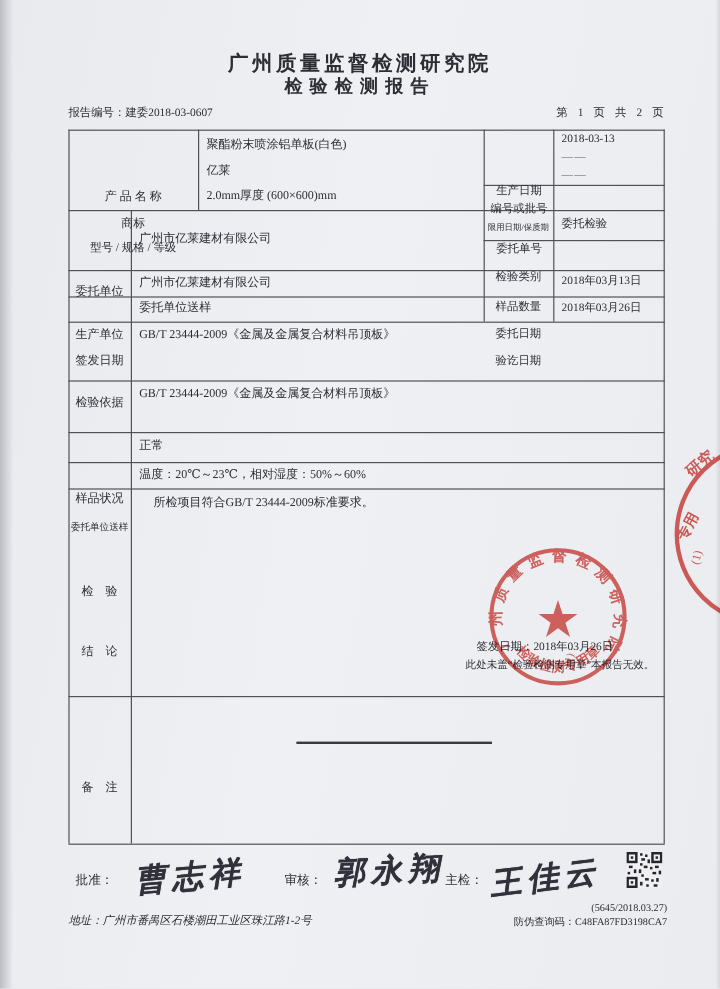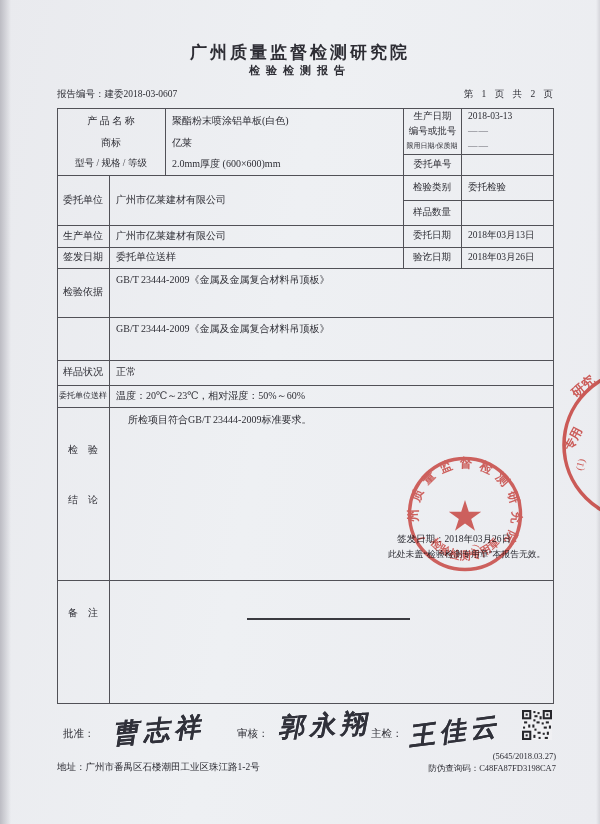--- a/index.html
+++ b/index.html
@@ -10,29 +10,29 @@
     color:#2d2d34;
   }
   .edge-left { position:absolute; left:0; top:0; width:11px; height:100%;
     background:linear-gradient(to right,#bcbcc3,rgba(236,237,241,0)); }
   .edge-right { position:absolute; right:0; top:0; width:4px; height:100%;
     background:linear-gradient(to left,#d6d6db,rgba(236,237,241,0)); }
 
   .t1 { position:absolute; top:41px; left:0; width:100%; text-align:center;
         font-size:17px; font-weight:bold; letter-spacing:3px; }
   .t2 { position:absolute; top:63px; left:0; width:100%; text-align:center;
-        font-size:11px; font-weight:bold; letter-spacing:6px; }
+        font-size:15px; font-weight:bold; letter-spacing:6px; }
   .repno { position:absolute; left:57px; top:88px; font-size:9.5px; }
   .pageinfo { position:absolute; right:47px; top:88px; font-size:9.5px; word-spacing:6px; }
 
   .hl { position:absolute; height:1px; background:#515157; }
   .vl { position:absolute; width:1px; background:#515157; }
 
   .c { position:absolute; display:flex; align-items:center; font-size:10px; line-height:1.25; }
-  .ctr { justify-content:center; text-align:left; }
+  .ctr { justify-content:center; text-align:left;margin-top:44px; }
   .lft { padding-left:6px; }
   .top { align-items:flex-start; padding-top:6px; }
   .f95 { font-size:9.5px; }
   .f8  { font-size:8px; }
   .f7  { font-size:7px; }
   .dash { color:#6a6a72; letter-spacing:1px; }
 
   .blankline { position:absolute; left:247px; top:618px; width:163px; height:2px; background:#3a3a40; }
 
   .stamp { position:absolute; left:402px; top:451px; width:126px; height:126px;
@@ -40,21 +40,21 @@
   .stamp2wrap { position:absolute; left:558px; top:358px; width:42px; height:170px;
            overflow:hidden; mix-blend-mode:multiply; opacity:.85; }
 
   .issue { position:absolute; left:397px; top:533px; font-size:9.5px; }
   .validity { position:absolute; left:388px; top:549px; width:168px; font-size:8.8px; white-space:nowrap; }
 
   .siglabel { position:absolute; font-size:10.5px; }
   .sig { position:absolute; font-size:26px; font-weight:bold; font-style:italic;
          color:#30313a; letter-spacing:5px; white-space:nowrap;
          text-shadow:0 0 0.6px #30313a; }
-  .addr { position:absolute; left:57px; top:761px; font-size:9.5px; }
+  .addr { position:absolute; left:57px; top:761px; font-size:9.5px;font-style:italic; }
   .printcode { position:absolute; left:470px; top:751px; width:86px; font-size:8.5px; text-align:right; white-space:nowrap; }
   .antifake { position:absolute; left:423px; top:763px; width:133px; font-size:8.5px; text-align:right; white-space:nowrap; }
   .qr { position:absolute; left:522px; top:710px; width:30px; height:30px; }
 </style>
 </head>
 <body>
 
 <div class="paper">
   <div class="edge-left"></div>
   <div class="edge-right"></div>

